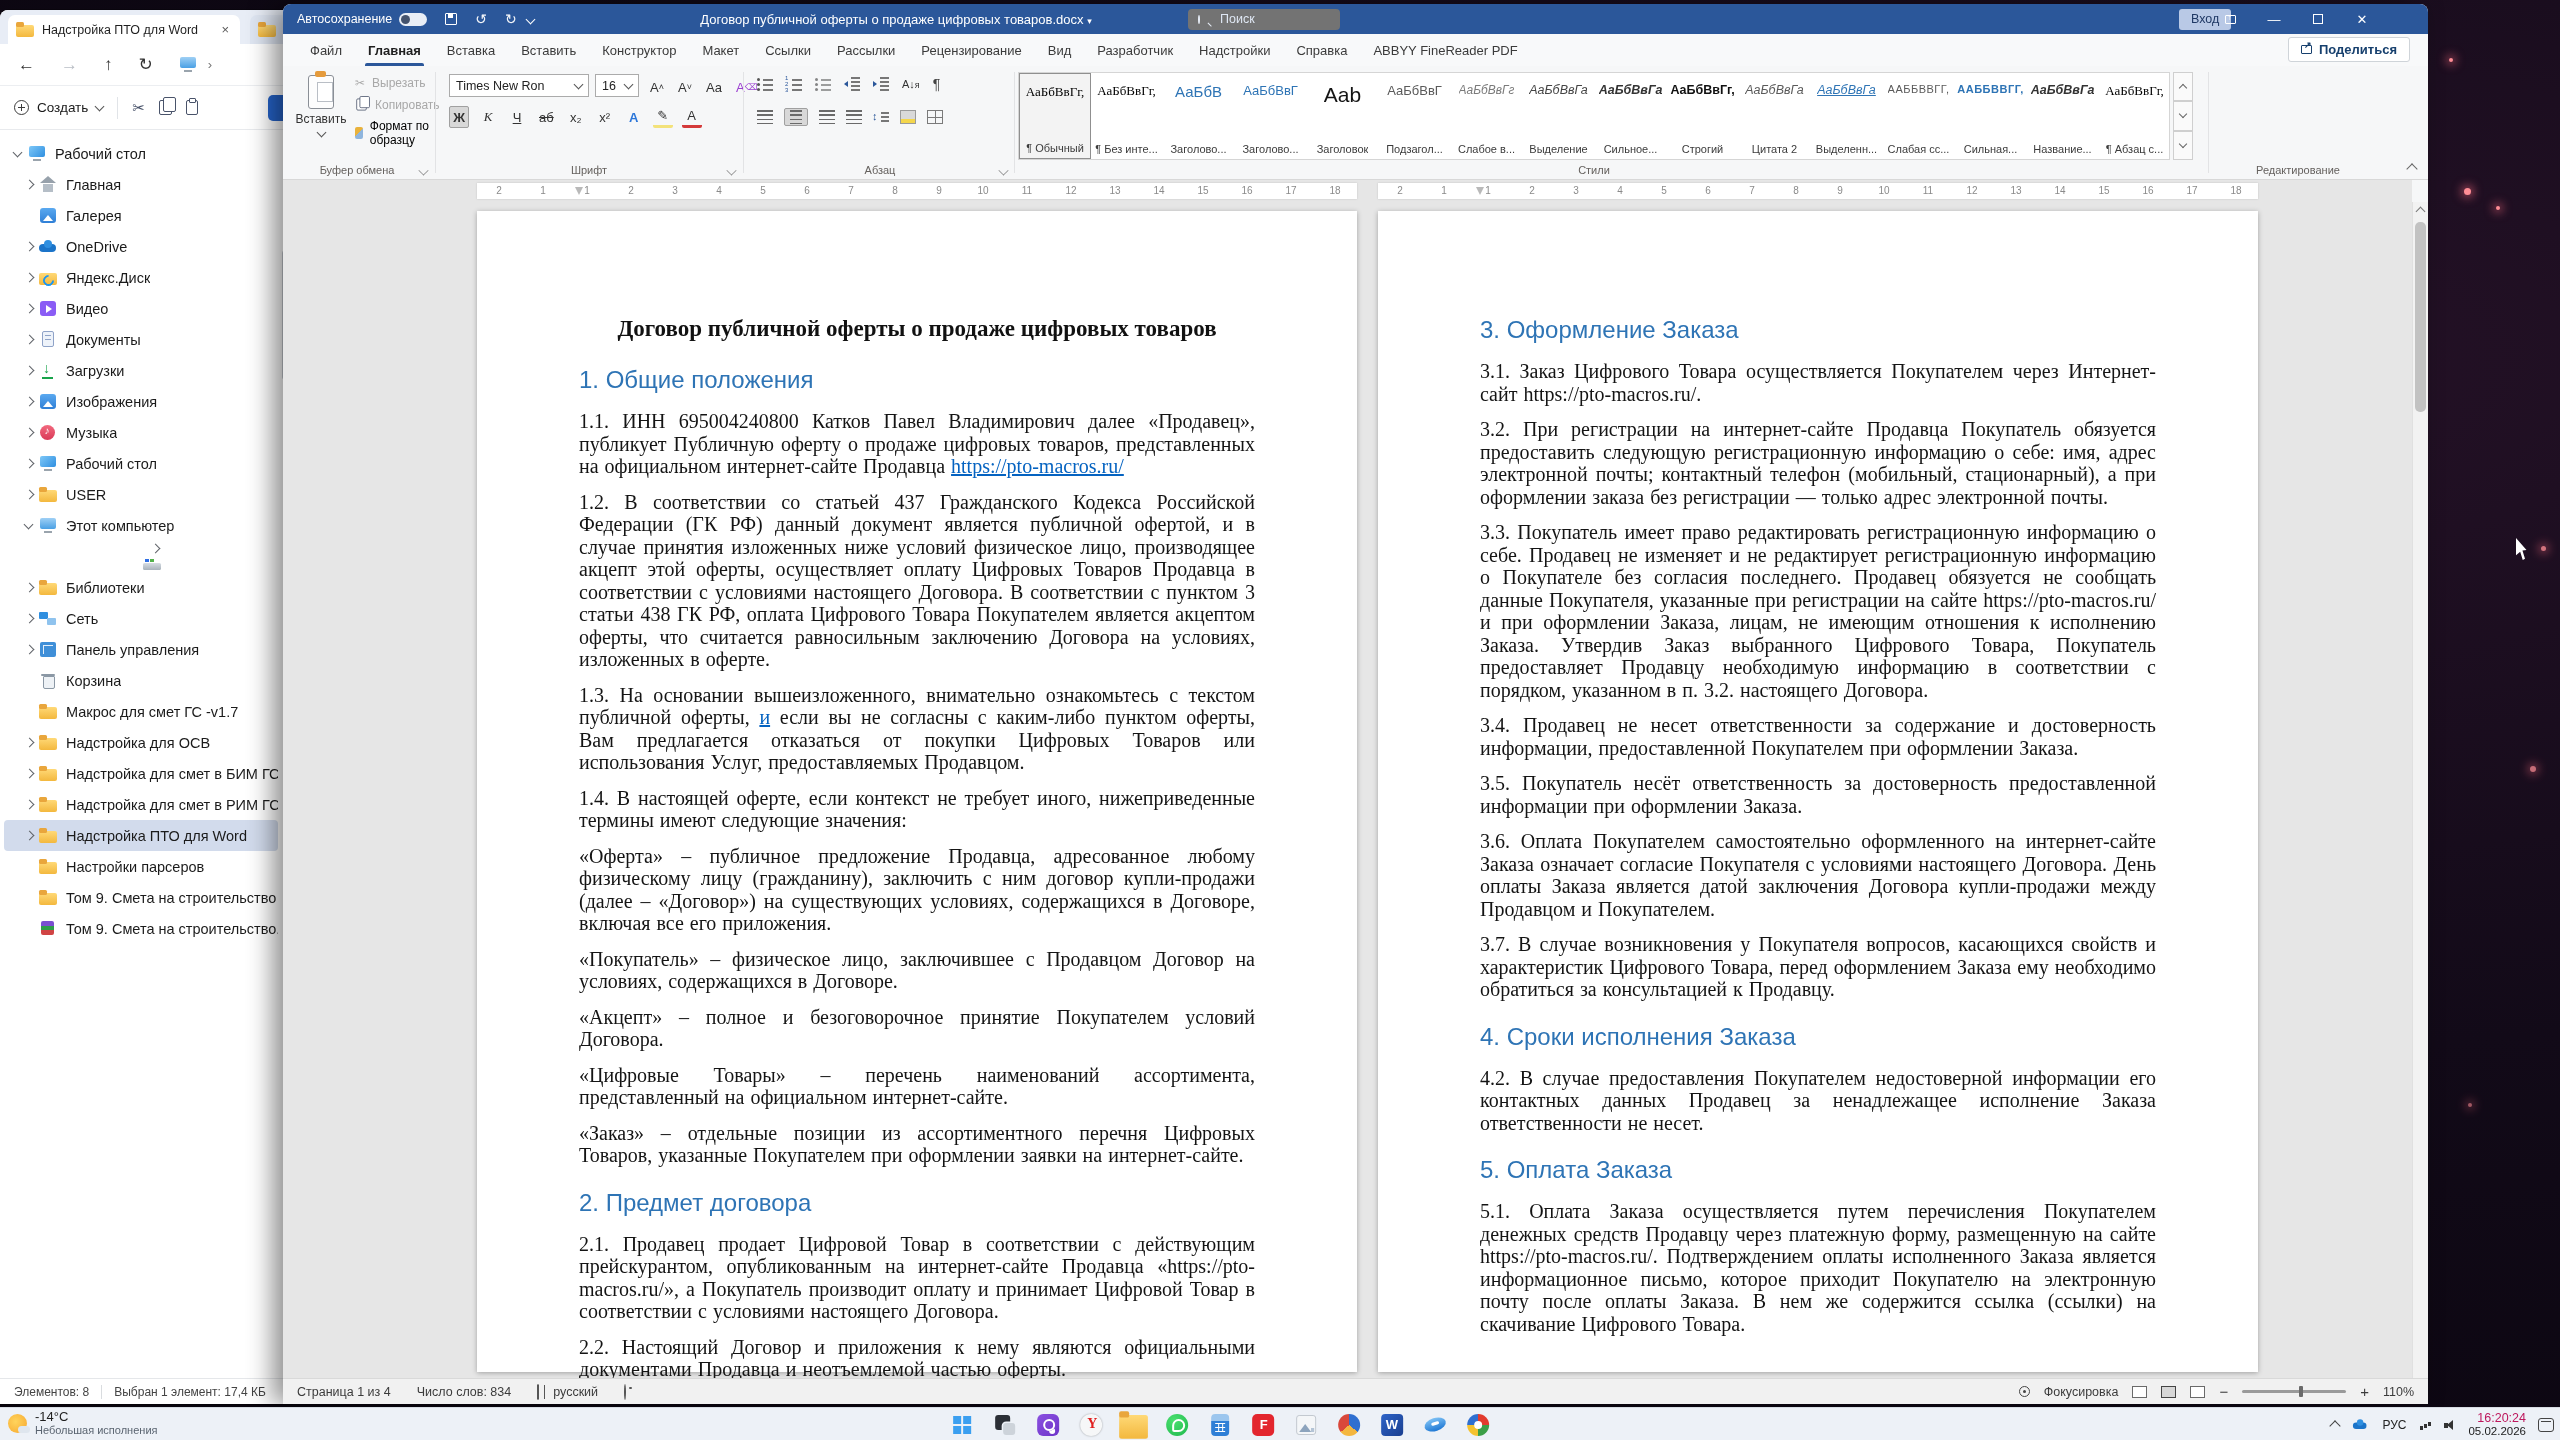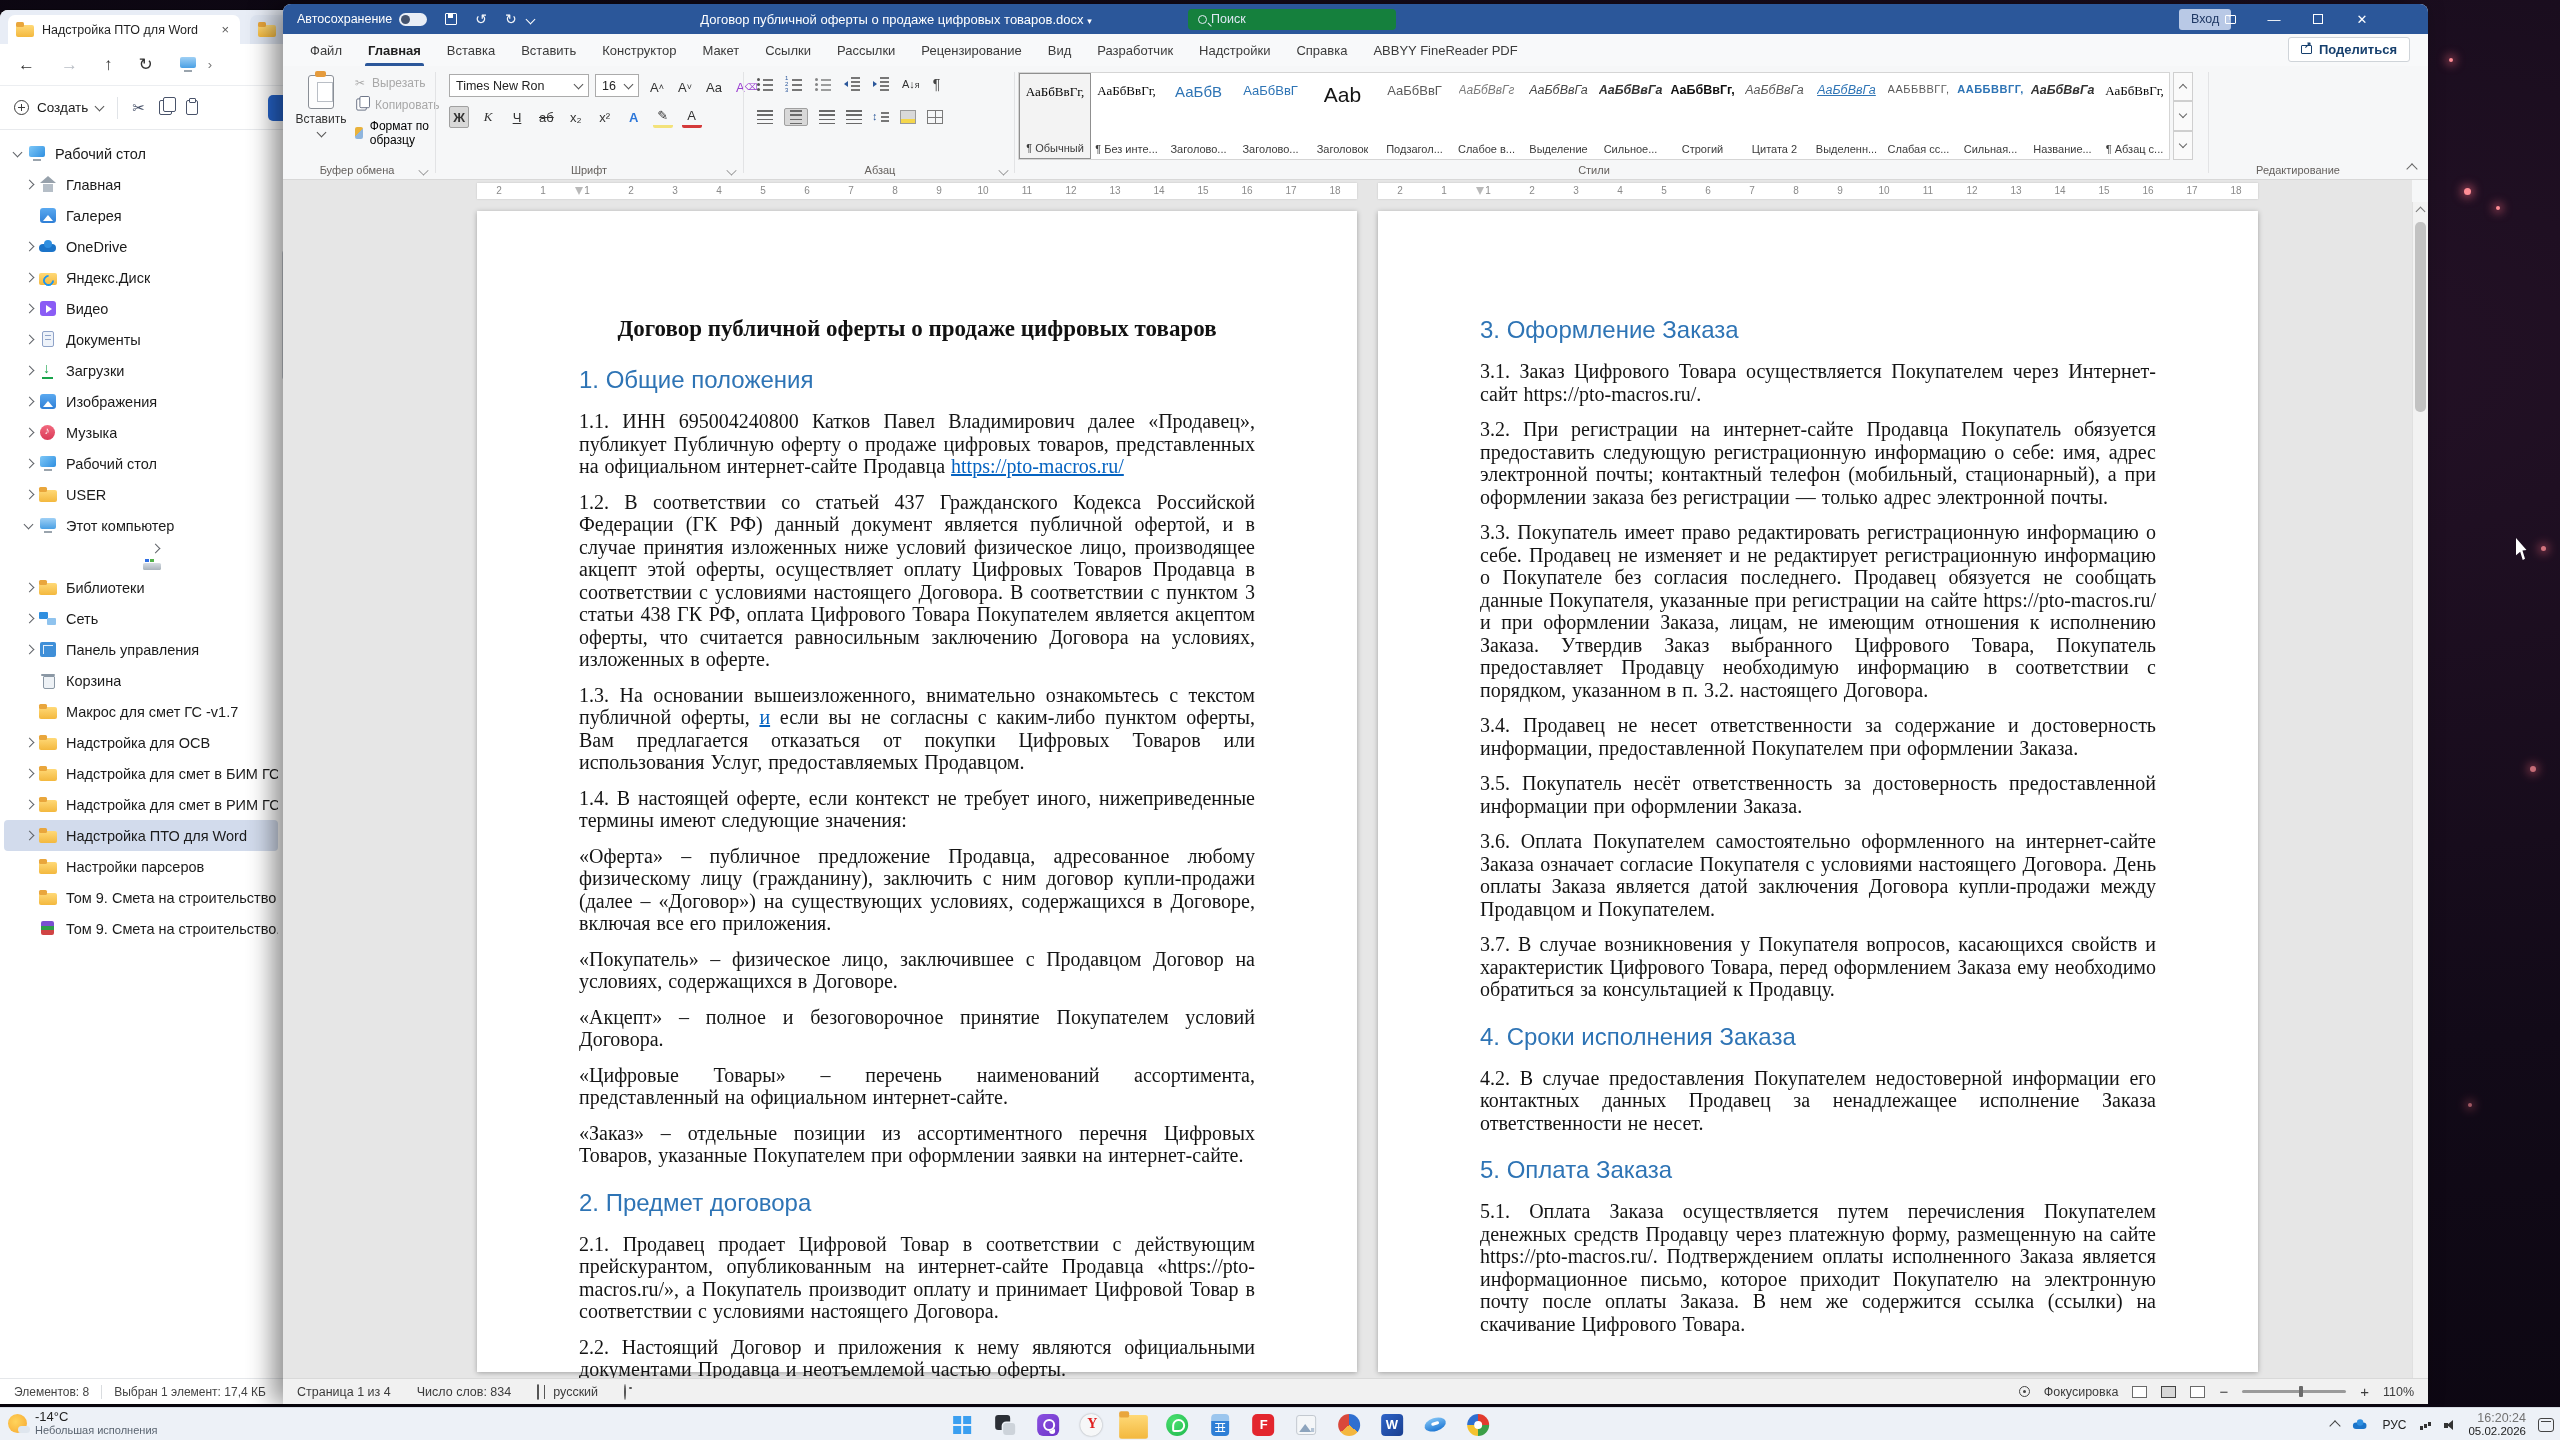--- a/index.html
+++ b/index.html
@@ -75,21 +75,21 @@
   
   #word{position:absolute;left:283px;top:4px;width:2145px;height:1400px;background:#f6f7f8;border-radius:8px 8px 0 0;box-shadow:-10px 0 26px rgba(0,0,0,.45)}
   .w-titlebar{position:absolute;left:0;top:0;right:0;height:30px;background:#2b579a;border-radius:8px 8px 0 0;display:flex;align-items:center;color:#fff}
   .autosave{display:flex;align-items:center;gap:7px;margin-left:14px;font-size:12.5px}
   .toggle{width:28px;height:13px;background:#e9eef6;border-radius:7px;position:relative}
   .toggle::before{content:"";position:absolute;left:2px;top:2px;width:9px;height:9px;border-radius:50%;background:#44536e}
   .tb-ic{margin-left:18px;font-size:14px;opacity:.95}
   .saveic{width:12px;height:12px;border:1.4px solid #fff;border-radius:1px;position:relative;margin-left:18px}
   .saveic::before{content:"";position:absolute;left:2px;top:0;width:5px;height:4px;background:#fff}
   .w-title{position:absolute;left:398px;width:430px;text-align:center;font-size:13px;white-space:nowrap}
-  .w-search{position:absolute;left:905px;width:208px;height:21px;background:#15803d;border-radius:4px;display:flex;align-items:center;gap:4px;padding:0 10px}
+  .w-search{position:absolute;left:905px;width:152px;height:21px;background:#737373;border-radius:4px;display:flex;align-items:center;gap:20px;padding:0 10px}
   .w-search input{background:transparent;border:none;outline:none;color:#e6ecf6;font-size:12.5px;width:130px;font-family:"Liberation Sans",sans-serif}
   .w-search input::placeholder{color:#dfe7f3}
   .searchglass{width:9px;height:9px;border:1.4px solid #e6ecf6;border-radius:50%;position:relative}
   .searchglass::before{content:"";position:absolute;left:8px;top:8px;width:5px;height:1.4px;background:#e6ecf6;transform:rotate(45deg)}
   .signin{position:absolute;left:1896px;height:21px;padding:0 12px;background:#b9c9e6;color:#1f3864;font-size:12.5px;border-radius:3px;display:flex;align-items:center}
   .wcap{position:absolute;top:0;height:30px;width:44px;display:flex;align-items:center;justify-content:center;font-size:13px;color:#fff}
   .capbox{width:10px;height:10px;border:1.2px solid #fff}
   .ribopt{width:11px;height:9px;border:1.2px solid #fff;border-radius:1px;position:relative}
   .ribopt::before{content:"↑";position:absolute;left:2px;top:-3px;font-size:8px}
   .w-tabs{position:absolute;left:0;top:30px;right:0;height:32px;background:#f8f9fa;display:flex;align-items:center;gap:0;padding-left:14px}
@@ -229,21 +229,21 @@
   .app-pinwheel::after{content:"";position:absolute;left:8px;top:8px;width:8px;height:8px;background:#fff;border-radius:50%}
   .tray{position:absolute;right:6px;top:0;height:33px;display:flex;align-items:center;gap:12px}
   .trayup{width:8px;height:8px;border-left:1.4px solid #444;border-top:1.4px solid #444;transform:rotate(45deg);margin-top:3px}
   .traylang{font-size:12px;color:#222}
   .wifiic{width:14px;height:10px;position:relative}
   .wifiic::before{content:"";position:absolute;left:2px;bottom:0;width:2.5px;height:4px;background:#333;box-shadow:4px -2px 0 #333,8px -4px 0 #333}
   .volic{width:12px;height:10px;position:relative}
   .volic::before{content:"";position:absolute;left:0;top:3px;width:4px;height:5px;background:#333}
   .volic::after{content:"";position:absolute;left:3px;top:0;border-top:5.5px solid transparent;border-bottom:5.5px solid transparent;border-right:6px solid #333}
   .clock{text-align:right;line-height:13px}
-  .clock .t{font-size:12.5px;color:#737373}
+  .clock .t{font-size:12.5px;color:#be185d}
   .clock .d{font-size:11.5px;color:#1b1b1b}
   .notif{width:16px;height:14px;border:1.4px solid #444;border-radius:3px;position:relative}
   .notif::before{content:"";position:absolute;left:2px;top:2px;right:2px;height:1.4px;background:#444}
   
   #cursor{position:absolute;left:2516px;top:538px;width:15px;height:22px;background:#fff;clip-path:polygon(0 0,0 78%,28% 62%,45% 100%,60% 94%,43% 57%,70% 55%);filter:drop-shadow(0 0 1px #000) drop-shadow(0 1px 1px #000);z-index:6}
 </style>
 </head>
 <body>
 
 <div id="desktop">

